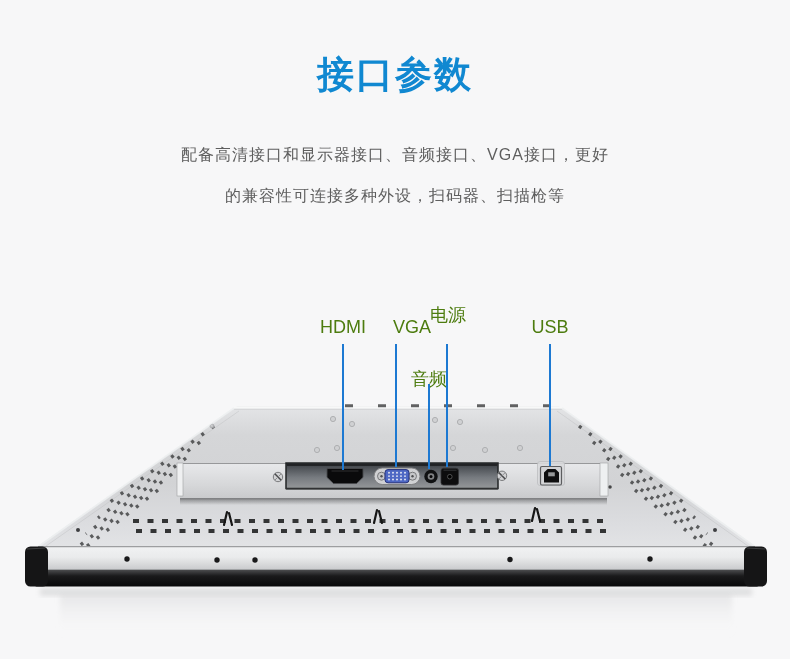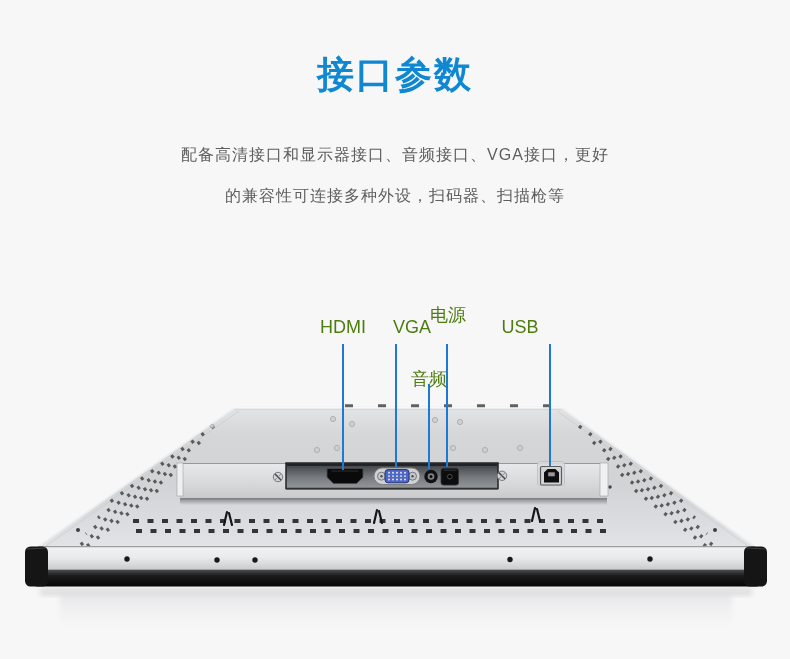--- a/index.html
+++ b/index.html
@@ -33,21 +33,21 @@
   <div class="title">接口参数</div>
 
   <div class="desc">
     <span>配备高清接口和显示器接口、音频接口、VGA接口，更好</span><br>
     <span>的兼容性可连接多种外设，扫码器、扫描枪等</span>
   </div>
 
   <div class="port-label" style="left:343px;top:317px">HDMI</div>
   <div class="port-label" style="left:412px;top:317px">VGA</div>
   <div class="port-label" style="left:448px;top:303px">电源</div>
-  <div class="port-label" style="left:520px;top:317px">USB</div>
+  <div class="port-label" style="left:550px;top:317px">USB</div>
   <div class="port-label" style="left:429px;top:367px">音频</div>
 
   <div class="leader" style="left:342px;top:344px;height:126px"></div>
   <div class="leader" style="left:395px;top:344px;height:123px"></div>
   <div class="leader" style="left:428px;top:384px;height:85px"></div>
   <div class="leader" style="left:446px;top:344px;height:123px"></div>
   <div class="leader" style="left:549px;top:344px;height:122px"></div>
 
   <svg class="monitor-svg" width="790" height="269" viewBox="0 0 790 269">
     <defs>

